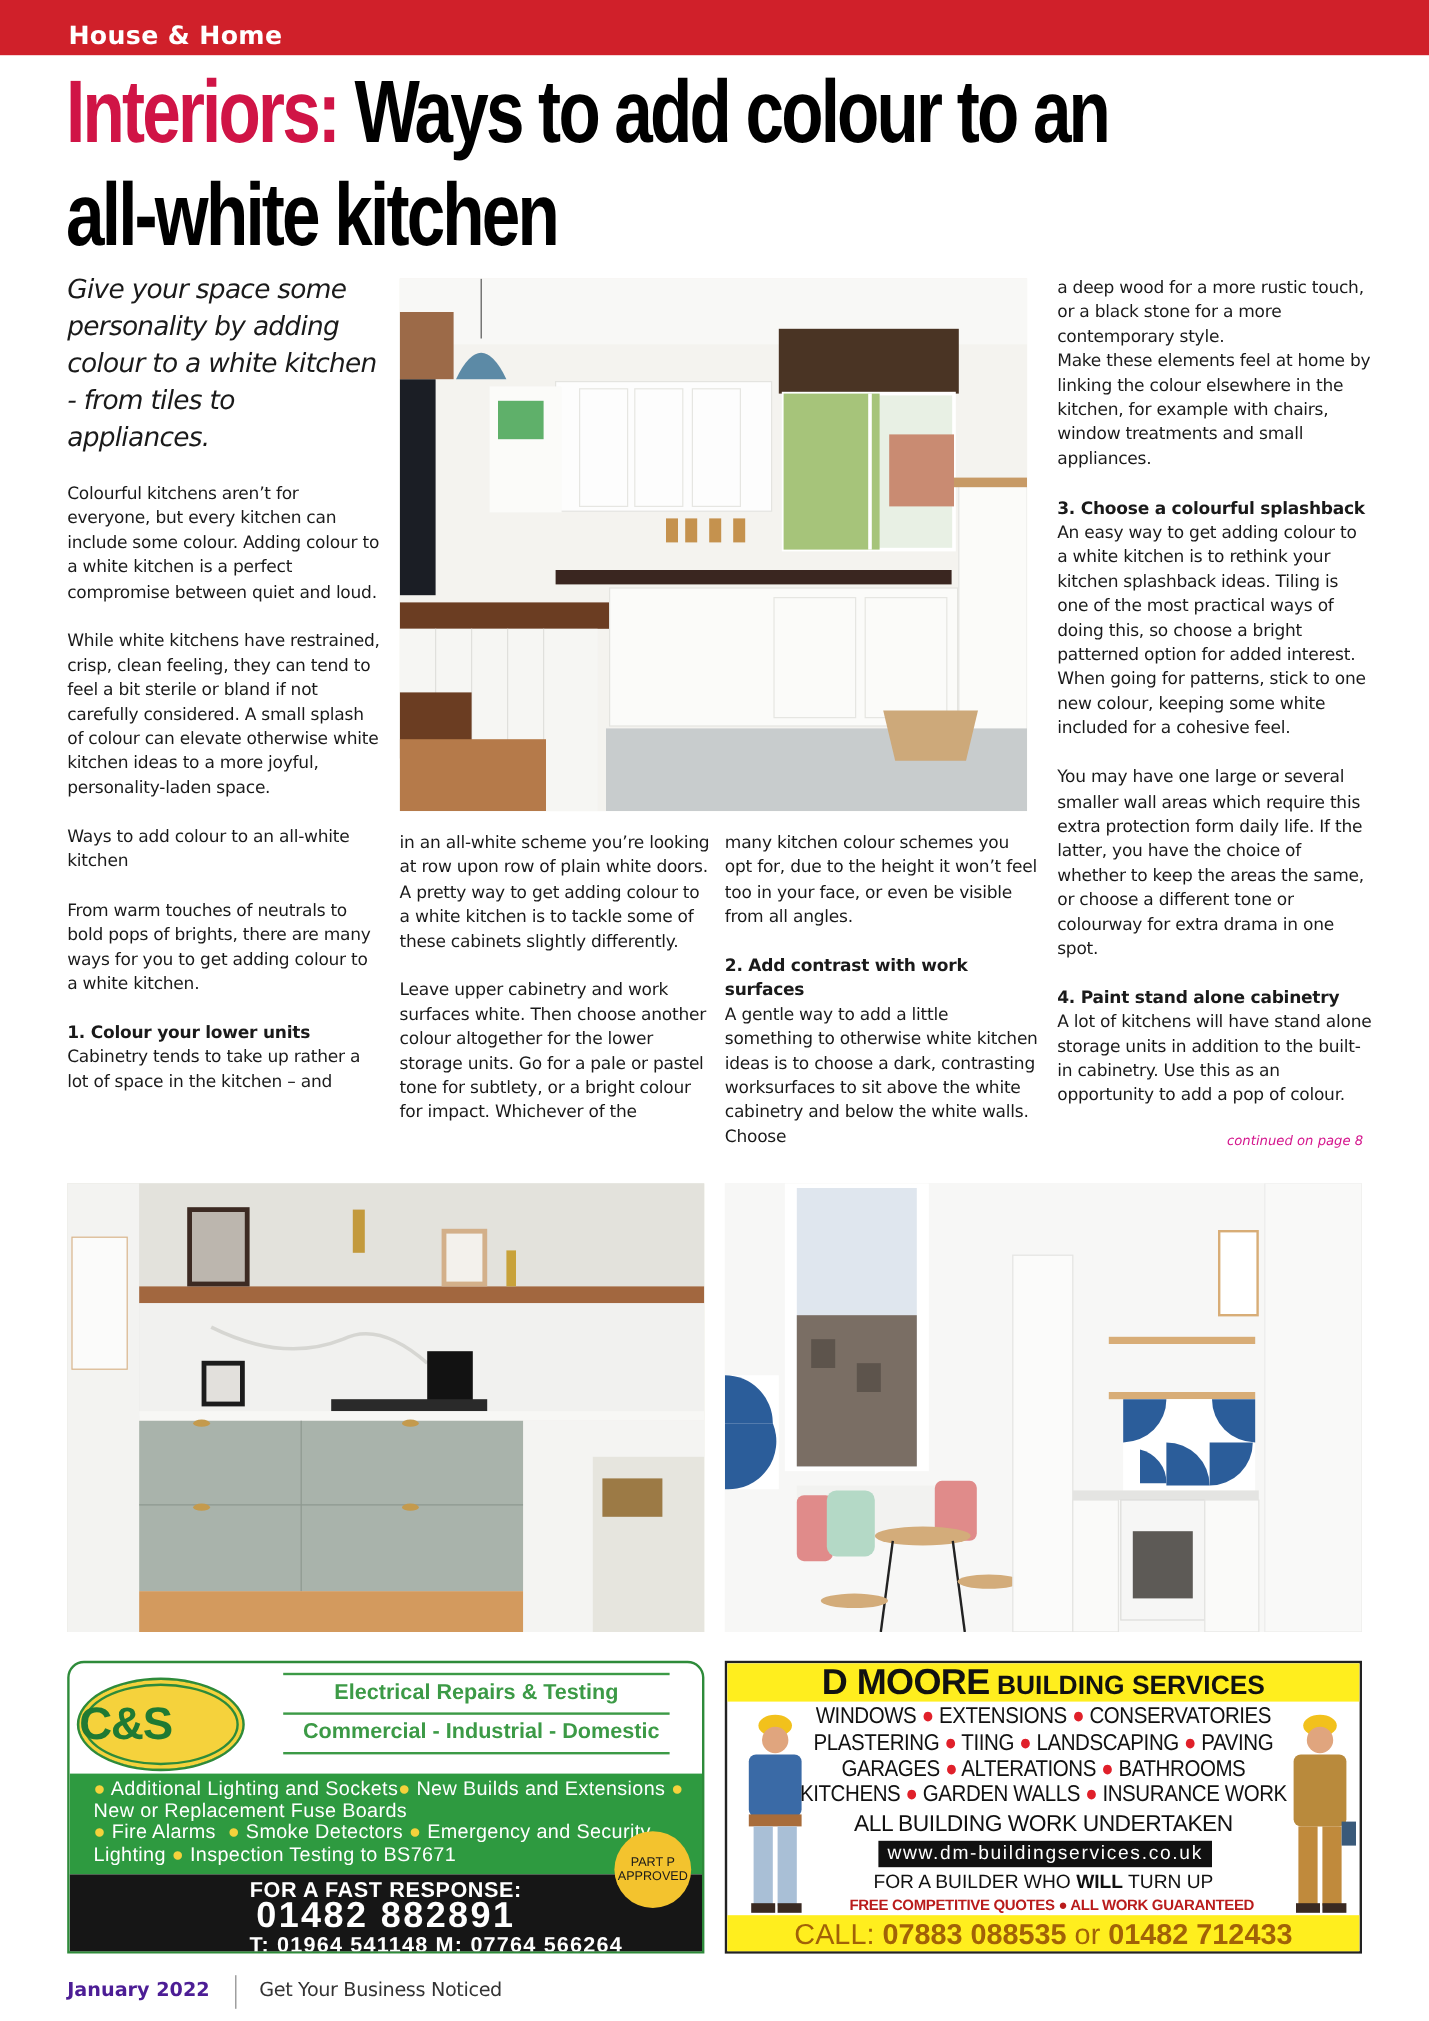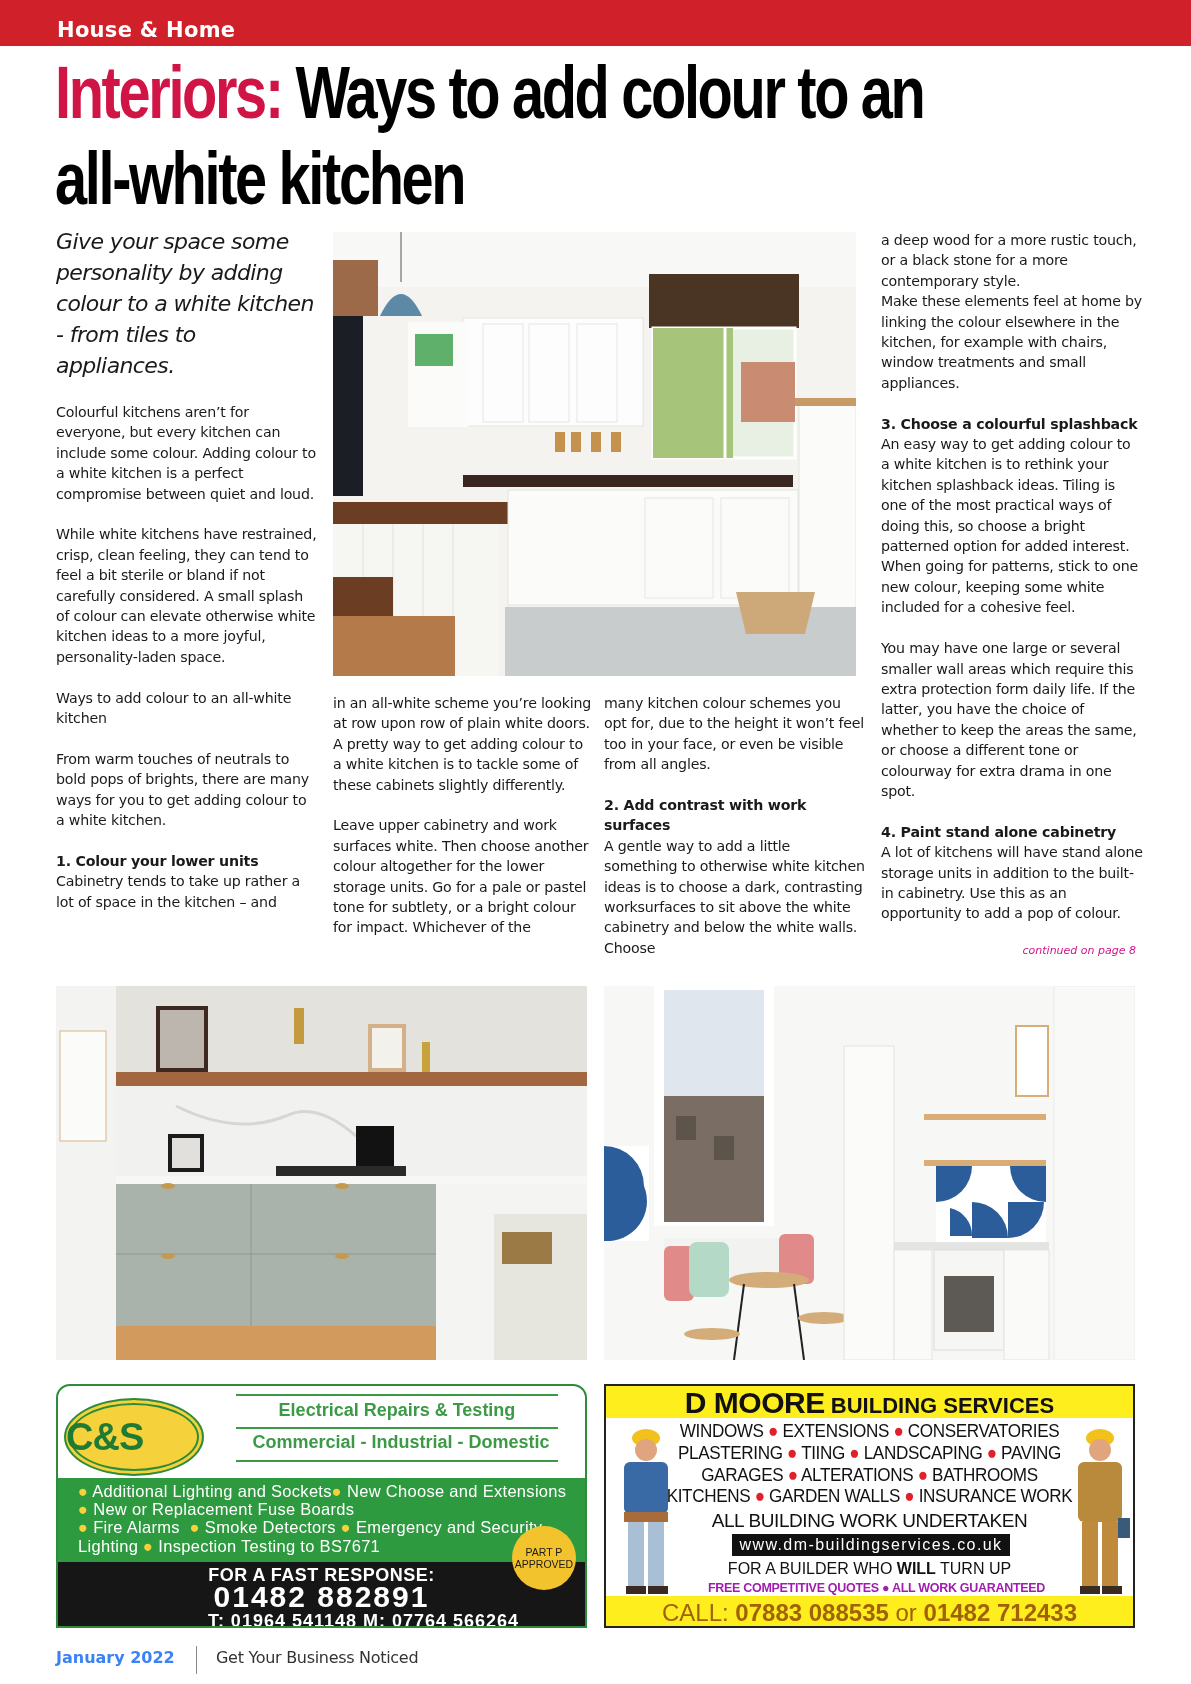--- a/index.html
+++ b/index.html
@@ -44,28 +44,28 @@
   .ad2 { position: absolute; left: 604px; top: 1384px; width: 531px; height: 244px; border: 2px solid #222; background: #fff; overflow: hidden; }
   .ad2 .yhead { position: absolute; left: 0; top: 0; width: 100%; height: 32px; background: #ffee1e; text-align: center; font-family: "Liberation Sans", sans-serif; font-weight: bold; color: #111; }
   .ad2 .yhead .big { font-size: 30px; letter-spacing: -0.5px; }
   .ad2 .yhead .small { font-size: 22px; margin-top: 47px; }
   .ad2 .svc { position: absolute; left: 0; top: 34px; width: 100%; text-align: center; font-family: "Liberation Sans", sans-serif; font-size: 19px; line-height: 21.8px; color: #111; letter-spacing: -0.4px; transform: scaleX(0.9); transform-origin: center top; }
   .ad2 .svc .rd { color: #e0202a; }
   .ad2 .all { position: absolute; left: 0; top: 124px; width: 100%; text-align: center; font-family: "Liberation Sans", sans-serif; font-size: 19px; color: #111; letter-spacing: -0.4px; }
   .ad2 .url { position: absolute; left: 126px; top: 148px; width: 278px; height: 22px; background: #111; color: #fff; text-align: center; font-family: "Liberation Sans", sans-serif; font-size: 16px; line-height: 22px; letter-spacing: 1.4px; }
   .ad2 .turn { position: absolute; left: 0; top: 174px; width: 100%; text-align: center; font-family: "Liberation Sans", sans-serif; font-size: 16px; color: #111; }
   .ad2 .turn b { font-weight: bold; }
-  .ad2 .free { position: absolute; left: 0; top: 195px; width: 100%; text-align: center; font-family: "Liberation Sans", sans-serif; font-weight: bold; font-size: 12.5px; color: #a21caf; letter-spacing: -0.3px; padding-left: 14px; }
+  .ad2 .free { position: absolute; left: 0; top: 195px; width: 100%; text-align: center; font-family: "Liberation Sans", sans-serif; font-weight: bold; font-size: 12.5px; color: #b91c1c; letter-spacing: -0.3px; padding-left: 14px; }
   .ad2 .call { position: absolute; left: 0; top: 210px; width: 100%; height: 34px; background: #ffee1e; text-align: center; font-family: "Liberation Sans", sans-serif; font-size: 24px; line-height: 34px; color: #a16207; }
   .ad2 .call b { font-weight: bold; }
   .ad2 .worker { position: absolute; }
 
   
   .footer { position: absolute; left: 56px; top: 1648px; font-family: "DejaVu Sans", sans-serif; }
-  .footer .date { position: absolute; left: 0; top: 0; font-weight: bold; font-size: 16px; white-space: nowrap; color: #3b82f6; }
+  .footer .date { position: absolute; left: 0; top: 0; font-weight: bold; font-size: 16px; white-space: nowrap; color: #4c1d95; }
   .footer .sep { position: absolute; left: 140px; top: -2px; width: 1px; height: 28px; background: #888; }
   .footer .tag { position: absolute; left: 160px; top: 0; font-size: 16px; white-space: nowrap; color: #333; letter-spacing: -0.3px; }
 </style>
 </head>
 <body>
 
 <div class="topbar">
   <div class="section">House &amp; Home</div>
 </div>
 
@@ -252,21 +252,21 @@
 <div class="ad1">
   <div class="logo">
       <span>C&amp;S</span>
     </div>
   <div class="rule" style="top:8px;"></div>
   <div class="t1">Electrical Repairs &amp; Testing</div>
   <div class="rule" style="top:41px;"></div>
   <div class="t2">Commercial - Industrial - Domestic</div>
   <div class="rule" style="top:74px;"></div>
   <div class="green">
-    <span class="dot">●</span> <span>Additional Lighting and Sockets</span><span class="dot">●</span> <span>New Choose and Extensions</span> <span class="dot">●</span> <span>New or Replacement Fuse Boards</span><br>
+    <span class="dot">●</span> <span>Additional Lighting and Sockets</span><span class="dot">●</span> <span>New Builds and Extensions</span> <span class="dot">●</span> <span>New or Replacement Fuse Boards</span><br>
     <span class="dot">●</span> <span>Fire Alarms</span>&nbsp; <span class="dot">●</span> <span>Smoke Detectors</span> <span class="dot">●</span> <span>Emergency and Security Lighting</span> <span class="dot">●</span> <span>Inspection Testing to BS7671</span>
   </div>
   <div class="black">
     <div class="fast">FOR A FAST RESPONSE:</div>
     <div class="num">01482 882891</div>
     <div class="tm">T: 01964 541148  M: 07764 566264</div>
   </div>
   <div class="partp">
     <span>PART P</span><br>
     <span>APPROVED</span>

